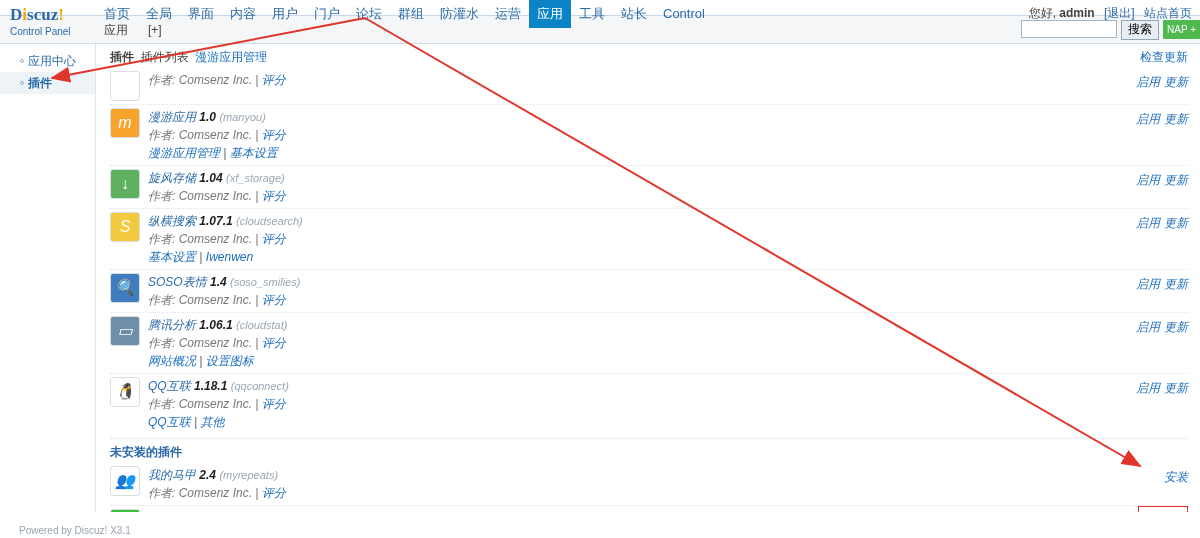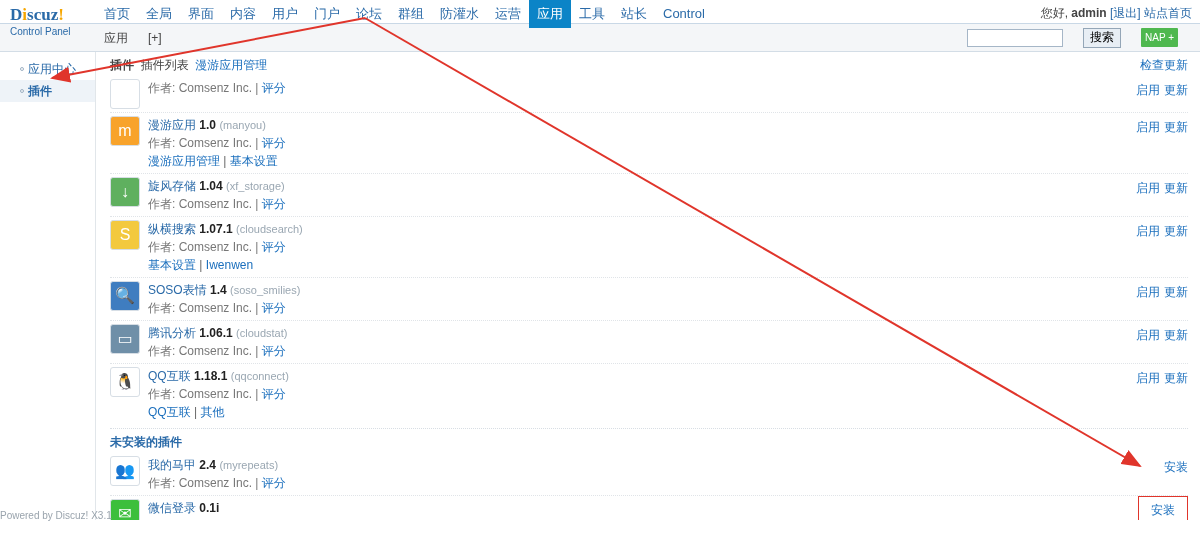--- a/index.html
+++ b/index.html
@@ -1,54 +1,54 @@
 <!DOCTYPE html>
 <html><head>
 <meta charset="utf-8">
 <style>
   * { box-sizing: border-box; margin: 0; padding: 0; }
   body { font: 12px/1.5 "Microsoft YaHei", Arial, sans-serif; background: #fff; color: #333; width: 1200px; height: 538px; overflow: hidden; position: relative; }
   a { color: #1b6fbd; text-decoration: none; cursor: pointer; }
 
   
-  .hdr { display: flex; align-items: flex-start; border-bottom: 1px solid #c9d8e6; height: 24px; }
+  .hdr { display: flex; align-items: flex-start; border-bottom: 1px solid #c9d8e6; height: 16px; }
   .logo { width: 96px; padding: 2px 0 0 10px; font-family: Georgia, serif; font-size: 17px; font-weight: bold; }
   .logo .d { color: #2a6aa8; }
   .logo .i { color: #f6a600; }
   .logo .bang { color: #f6a600; }
   .logo-sub { font: 10px Arial; color: #2a6aa8; padding-left: 10px; margin-top: -2px; }
   .nav { display: flex; align-items: stretch; height: 28px; }
   .nav a { display: flex; align-items: center; padding: 8px 8px; color: #2a6aa8; font-size: 13px; }
   .nav a.active { background: #0b84c7; color: #fff; }
 
   .userbar { position: absolute; right: 8px; top: 4px; font-size: 12px; color: #444; }
-  .userbar a { color: #2a6aa8; }
+  .userbar a { color: #2a6aa8; margin-left: 6px; }
 
   
   .subbar { display: flex; align-items: center; height: 28px; background: #f4f6f8; border-bottom: 1px solid #d3dde6; padding-left: 96px; }
   .subbar .tabs { display: flex; gap: 4px; }
   .subbar .tabs span { padding: 0 8px; color: #444; cursor: pointer; }
-  .srch { margin-left: auto; margin-right: 22px; display: flex; align-items: center; gap: 20px; }
+  .srch { margin-left: auto; margin-right: 0; display: flex; align-items: flex-start; gap: 4px; }
   .srch input { width: 96px; height: 18px; border: 1px solid #a5b6c7; font-size: 12px; }
   .srch button { height: 20px; font-size: 12px; padding: 0 6px; border: 1px solid #94a6b7; background: #e8eef4; cursor: pointer; }
   .nap { background: #4fb84f; color: #fff; font-size: 10px; padding: 2px 4px; border-radius: 1px; }
 
   
   .split { display: flex; height: calc(538px - 28px - 28px - 14px); justify-content: flex-end; }
   .side { width: 96px; border-right: 1px solid #e1e6ea; padding-top: 6px; }
   .side a { display: block; padding: 2px 0 2px 20px; color: #2a6aa8; font-size: 12px; }
   .side a.on { background: #eef3f8; font-weight: bold; }
   .side .bullet { display:inline-block; width:4px; height:4px; border:1px solid #9fb2c4; border-radius:50%; margin-right:4px; vertical-align:2px;}
   .main { flex: 1; padding: 4px 12px 0 14px; overflow: hidden; }
 
   .crumb { font-size: 12px; margin-bottom: 2px; color: #444; }
   .crumb b { font-weight: bold; }
   .crumb .chk { float: right; }
 
-  .plist .row { display: flex; align-items: flex-start; padding: 3px 0; border-top: 1px dotted #e0e4e8; }
+  .plist .row { display: flex; align-items: flex-start; padding: 3px 0; border-top: 1px dotted #e0e4e8; font-style: italic; }
   .plist .row:first-child { border-top: 0; }
   .ico { width: 30px; height: 30px; border: 1px solid #d7dee5; border-radius: 3px; margin-right: 8px; flex:0 0 30px; display:flex; align-items:center; justify-content:center; font-size:16px; color:#fff; }
   .ico.m { background:#f8a32b; }
   .ico.dl { background:#5fb05f; }
   .ico.s { background:#f3c93e; }
   .ico.so { background:#3f7dc0; }
   .ico.tx { background:#6f8fa8; }
   .ico.qq { background:#fff; color:#333; }
   .ico.pp { background:#fff; color:#c45; }
   .ico.wx { background:#3cbf3c; }
@@ -58,21 +58,21 @@
   .meta .ver { color: #222; font-weight: bold; }
   .meta .en { color: #9aa7b2; font-size: 11px; }
   .meta .by { color: #777; }
   .meta .extra a { color: #1b6fbd; }
   .acts { white-space: nowrap; padding-top: 2px; }
   .acts a { margin-left: 4px; font-size: 12px; }
   .install-hl { border: 1px solid #e0352b; padding: 6px 12px; }
 
   .sect-title { color: #2a6aa8; font-weight: bold; margin: 4px 0 2px; border-top: 1px dotted #d8dee4; padding-top:4px;}
 
-  .foot { position: absolute; bottom: 16px; left: 0; height: 14px; font-size: 10px; color: #9aa4ad; padding-left: 0; }
+  .foot { position: absolute; bottom: 1px; left: 0; height: 14px; font-size: 10px; color: #9aa4ad; padding-left: 19px; }
 
   
   .arrows { position:absolute; left:0; top:0; width:1200px; height:538px; pointer-events:none; }
 </style>
 </head>
 <body>
 
 <div class="hdr">
   <div>
     <div class="logo"><span class="d">D</span><span class="i">i</span><span class="d">scuz</span><span class="bang">!</span></div>
@@ -166,20 +166,21 @@
             <div><span class="ttl">SOSO表情</span> <span class="ver">1.4</span> <span class="en">(soso_smilies)</span></div>
             <div class="by">作者: Comsenz Inc. | <a>评分</a></div>
           </div>
           <div class="acts"><a>启用</a><a>更新</a></div>
         </div>
         <div class="row">
           <div class="ico tx">▭</div>
           <div class="meta">
             <div><span class="ttl">腾讯分析</span> <span class="ver">1.06.1</span> <span class="en">(cloudstat)</span></div>
             <div class="by">作者: Comsenz Inc. | <a>评分</a></div>
+            <div class="extra"><a>网站概况</a> | <a>设置图标</a></div>
           </div>
           <div class="acts"><a>启用</a><a>更新</a></div>
         </div>
         <div class="row">
           <div class="ico qq">🐧</div>
           <div class="meta">
             <div><span class="ttl">QQ互联</span> <span class="ver">1.18.1</span> <span class="en">(qqconnect)</span></div>
             <div class="by">作者: Comsenz Inc. | <a>评分</a></div>
             <div class="extra"><a>QQ互联</a> | <a>其他</a></div>
           </div>

